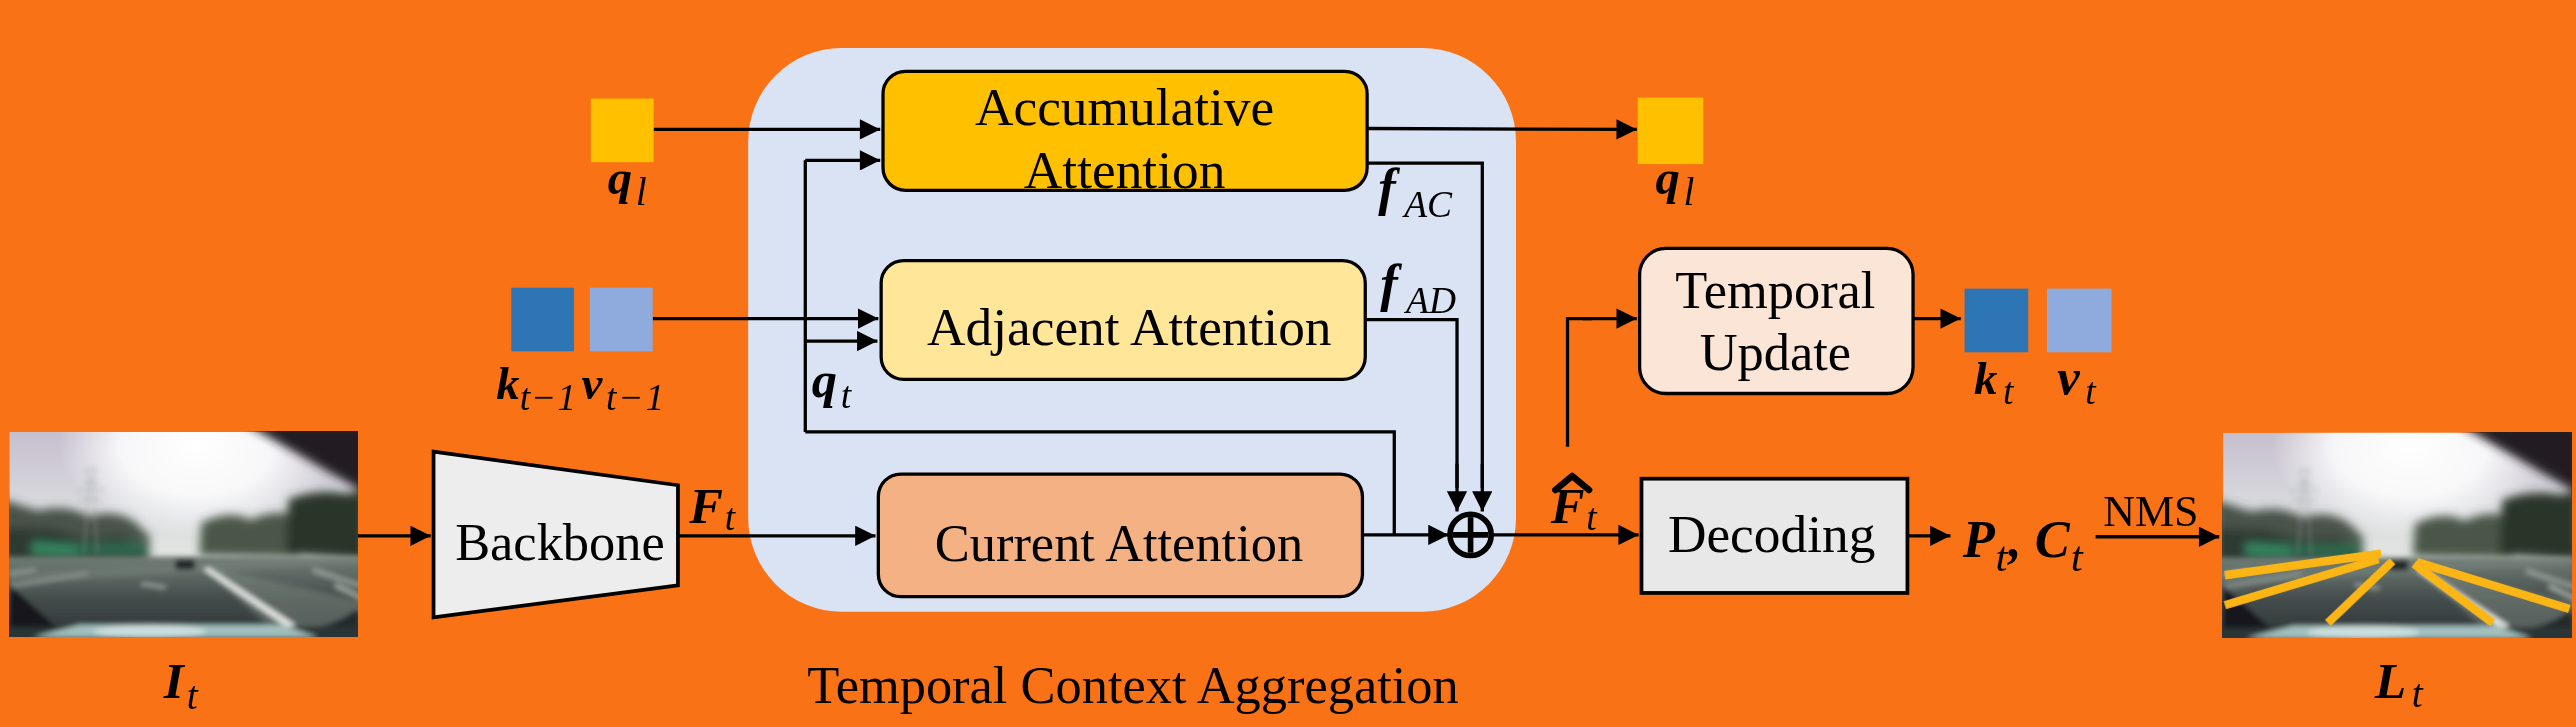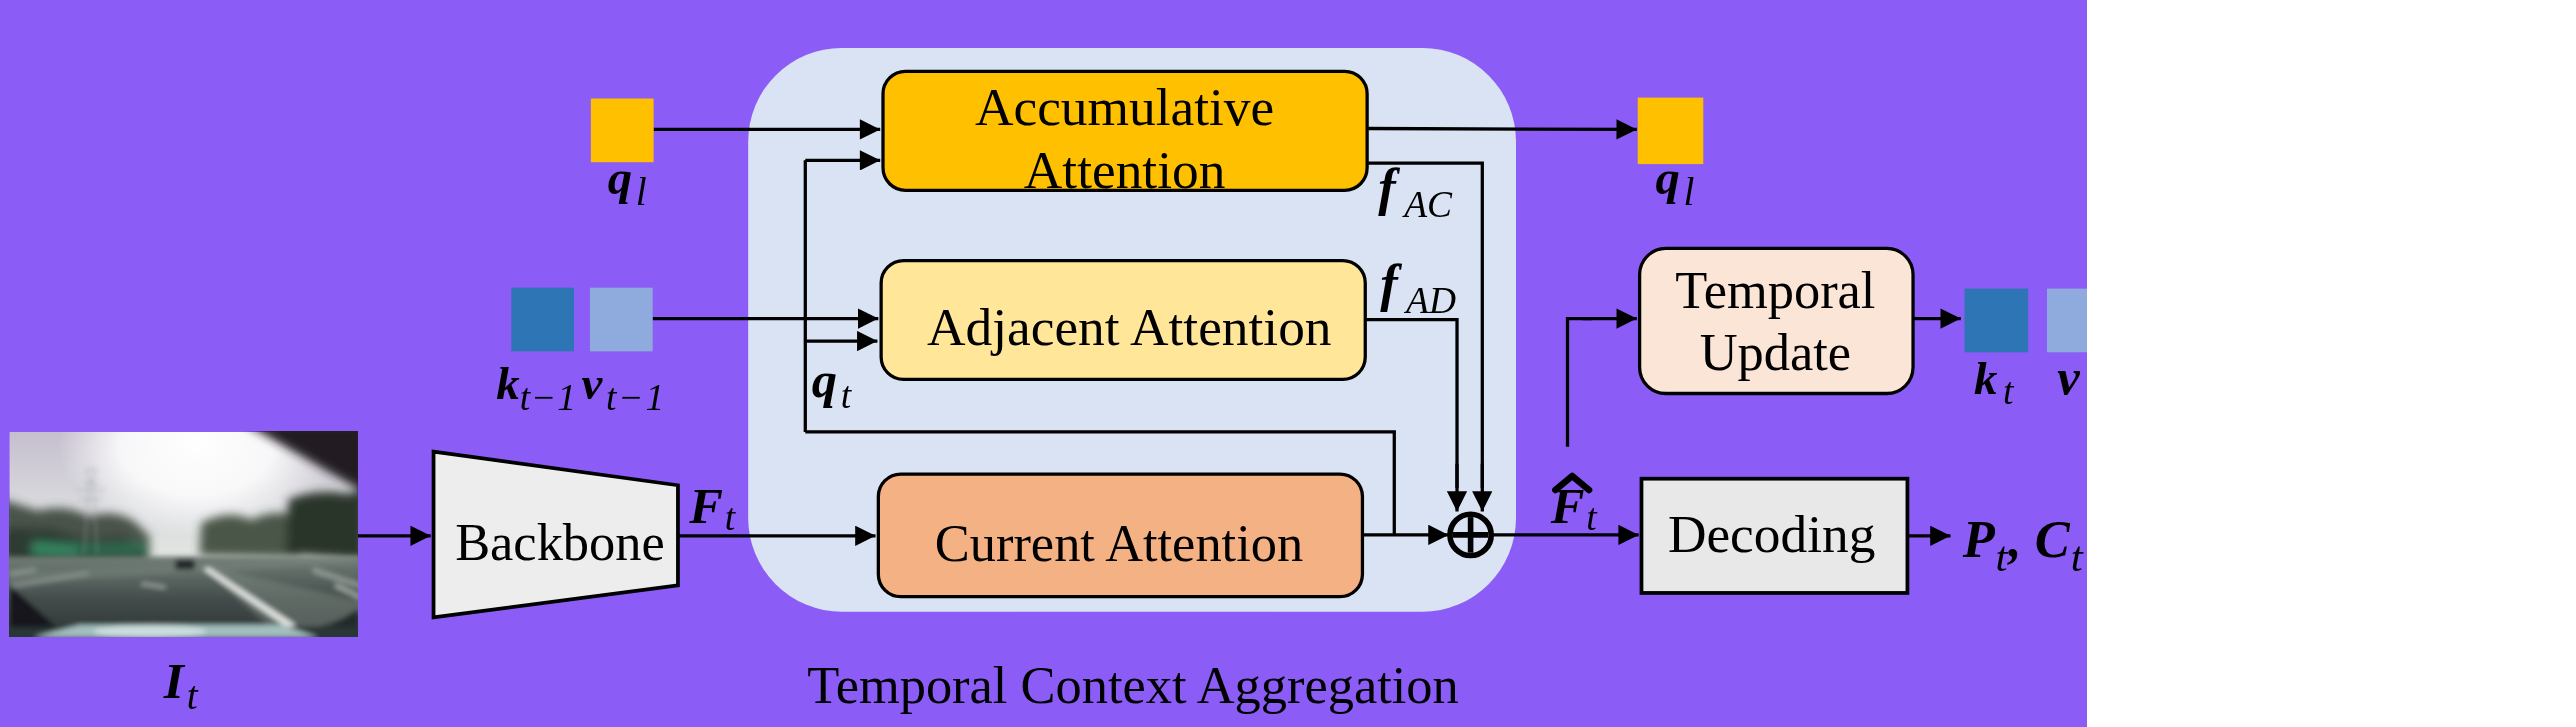--- a/index.html
+++ b/index.html
@@ -1,16 +1,16 @@
 <!DOCTYPE html>
 <html style="font-size:15px"><head>
 <meta charset="utf-8">
 <style>
 html,body{margin:0;padding:0;background:#fff;}
-#c{position:relative;width:2087px;height:728px;background:#8b5cf6;overflow:hidden;}
+#c{position:relative;width:2576px;height:728px;background:#f97316;overflow:hidden;}
 svg{position:absolute;top:0;left:0;}
 text{font-family:"Liberation Serif",serif;fill:#000;}
 </style>
 </head>
 <body>
 <div id="c">
 <svg width="2576" height="728" viewBox="0 0 2751 777">
 <defs>
 <marker id="ah" viewBox="0 0 10 10" refX="10" refY="5" markerWidth="7" markerHeight="6.2" orient="auto-start-reverse">
   <path d="M0,0 L10,5 L0,10 Z" fill="#000"></path>

